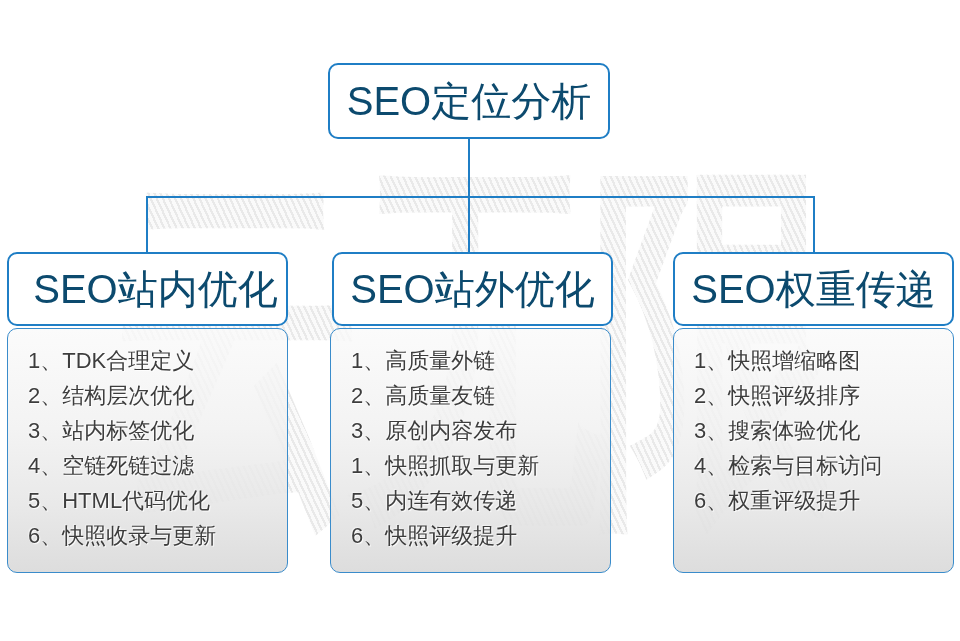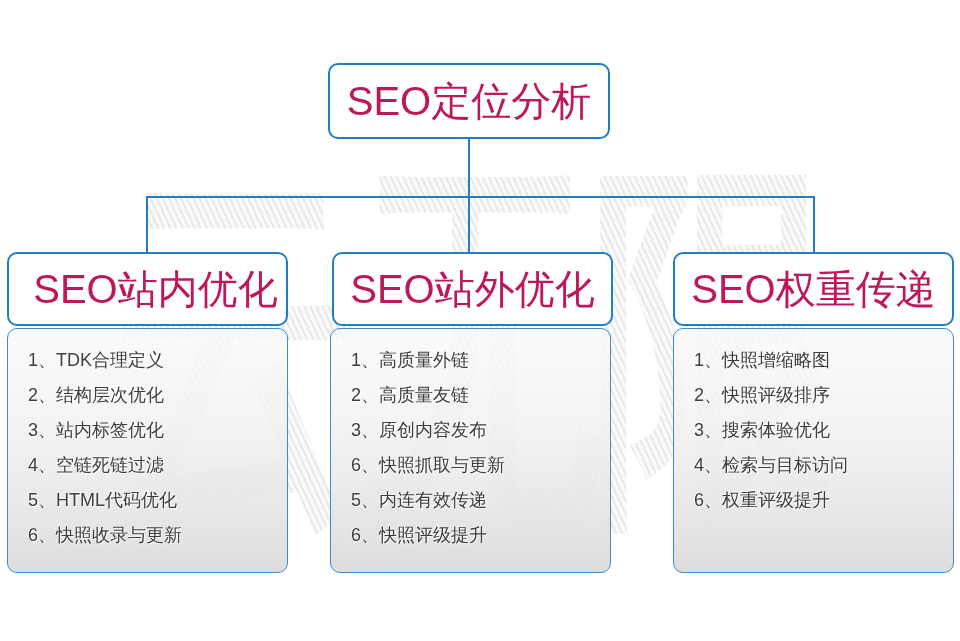--- a/index.html
+++ b/index.html
@@ -40,21 +40,21 @@
   .drop-right {left:813px;top:196px;width:2px;height:58px;}
 
   
   .node{
     position:absolute;
     background:#ffffff;
     border:2px solid var(--accent,#1f7ec5);
     border-radius:10px;
     display:flex;align-items:center;justify-content:center;
     font-size:40px;
-    color:#be185d;
+    color:#0c4a6e;
     white-space:nowrap;
     z-index:2;
     box-sizing:border-box;
   }
   .root-node{left:328px;top:63px;width:282px;height:76px;}
   .head-node{top:252px;width:281px;height:74px;}
   .head-0{left:7px;padding-left:16px;}
   .head-1{left:332px;}
   .head-2{left:673px;}
 
@@ -70,21 +70,21 @@
       rgba(230,230,230,0.88) 72%,
       rgba(218,218,218,0.92) 100%);
     box-sizing:border-box;
     padding:14px 8px 0 20px;
     z-index:2;
   }
   .panel-0{left:7px;}
   .panel-1{left:330px;}
   .panel-2{left:673px;}
   .item{
-    font-size:18px;
+    font-size:22px;
     line-height:35px;
     color:#3d3d3d;
     white-space:nowrap;
     text-shadow:1px 1px 1px rgba(255,255,255,0.95), -1px -1px 1px rgba(255,255,255,0.55);
   }
 </style>
 </head>
 <body>
 
 <div class="canvas">
@@ -119,21 +119,21 @@
     <div class="item">3、站内标签优化</div>
     <div class="item">4、空链死链过滤</div>
     <div class="item">5、HTML代码优化</div>
     <div class="item">6、快照收录与更新</div>
   </div>
 
   <div class="panel panel-1">
     <div class="item">1、高质量外链</div>
     <div class="item">2、高质量友链</div>
     <div class="item">3、原创内容发布</div>
-    <div class="item">6、快照抓取与更新</div>
+    <div class="item">1、快照抓取与更新</div>
     <div class="item">5、内连有效传递</div>
     <div class="item">6、快照评级提升</div>
   </div>
 
   <div class="panel panel-2">
     <div class="item">1、快照增缩略图</div>
     <div class="item">2、快照评级排序</div>
     <div class="item">3、搜索体验优化</div>
     <div class="item">4、检索与目标访问</div>
     <div class="item">6、权重评级提升</div>

